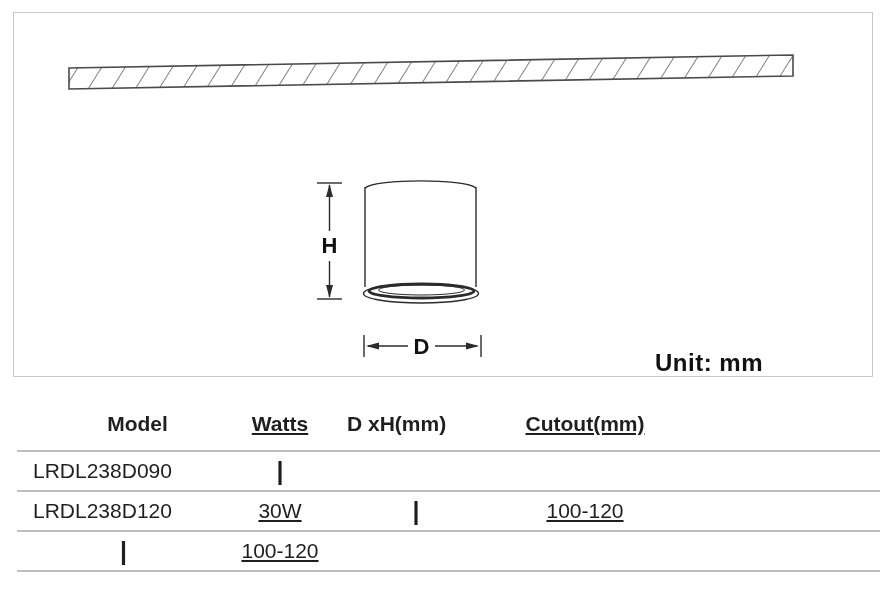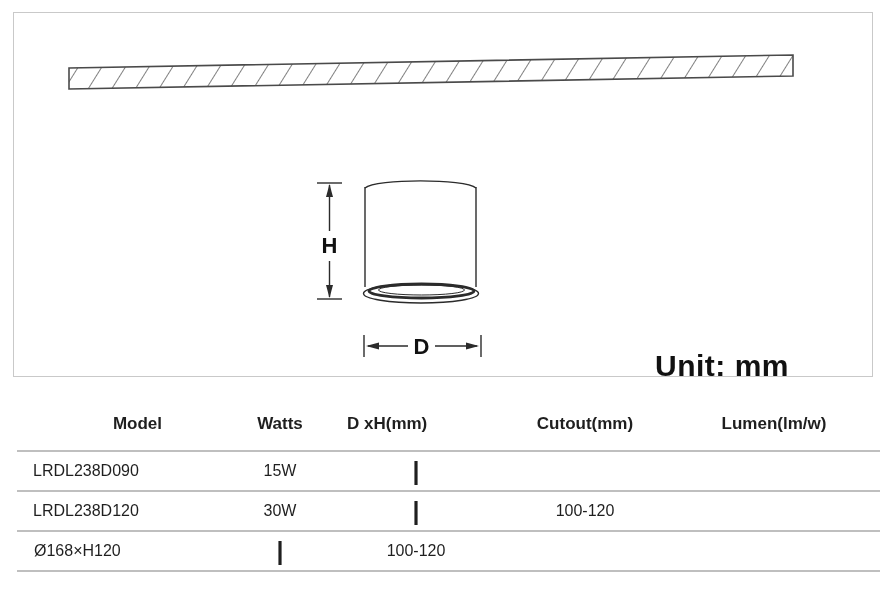--- a/index.html
+++ b/index.html
@@ -11,35 +11,35 @@
   }
 
   
   .diagram-box {
     position:absolute; left:13px; top:12px; width:860px; height:365px;
     border:1px solid #c9c9c9; background:#ffffff;
   }
   .drawing-svg { position:absolute; left:0; top:0; }
   .unit-label {
     position:absolute; left:641px; top:336px;
-    font-size:30px; font-weight:600; color:#111; letter-spacing:0.5px;
+    font-size:24px; font-weight:600; color:#111; letter-spacing:0.5px;
   }
 
   
   .spec-table { position:absolute; left:17px; top:398px; width:863px; }
   .t-row {
     display:grid;
     grid-template-columns:213px 100px 172px 166px 212px;
     align-items:center;
   }
   .t-head { height:54px; border-bottom:2px solid #bfbfbf; }
   .t-data { height:40px; border-bottom:2px solid #bfbfbf; }
-  .cell { display:flex; align-items:center; font-size:16px; }
-  .t-head .cell { font-weight:700; font-size:17px; }
-  .c-center { justify-content:center; }
+  .cell { display:flex; align-items:center; font-size:21px; }
+  .t-head .cell { font-weight:700; font-size:21px; }
+  .c-center { justify-content:center;text-decoration:underline; }
   .c-left-model { justify-content:flex-start; padding-left:16px; }
   .c-left-dxh { justify-content:flex-start; padding-left:17px; }
   .h-model { justify-content:center; padding-left:28px; }
   .cutout-bar { font-weight:700; font-size:25px; }
 </style>
 </head>
 <body>
 
 <div class="page">
 
@@ -88,36 +88,33 @@
     <div class="unit-label">Unit: mm</div>
   </div>
 
   <div class="spec-table">
 
     <div class="t-row t-head">
       <div class="cell h-model">Model</div>
       <div class="cell c-center">Watts</div>
       <div class="cell c-left-dxh">D xH(mm)</div>
       <div class="cell c-center">Cutout(mm)</div>
-      <div class="cell c-center">Lumen(lm/w)</div>
     </div>
 
     <div class="t-row t-data">
       <div class="cell c-left-model">LRDL238D090</div>
-      <div class="cell c-center">15W</div>
       <div class="cell c-center cutout-bar">|</div>
     </div>
 
     <div class="t-row t-data">
       <div class="cell c-left-model">LRDL238D120</div>
       <div class="cell c-center">30W</div>
       <div class="cell c-center cutout-bar">|</div>
       <div class="cell c-center">100-120</div>
     </div>
 
     <div class="t-row t-data">
-      <div class="cell c-left-dxh">Ø168×H120</div>
       <div class="cell c-center cutout-bar">|</div>
       <div class="cell c-center">100-120</div>
     </div>
 
   </div>
 </div>
 
 </body></html>

